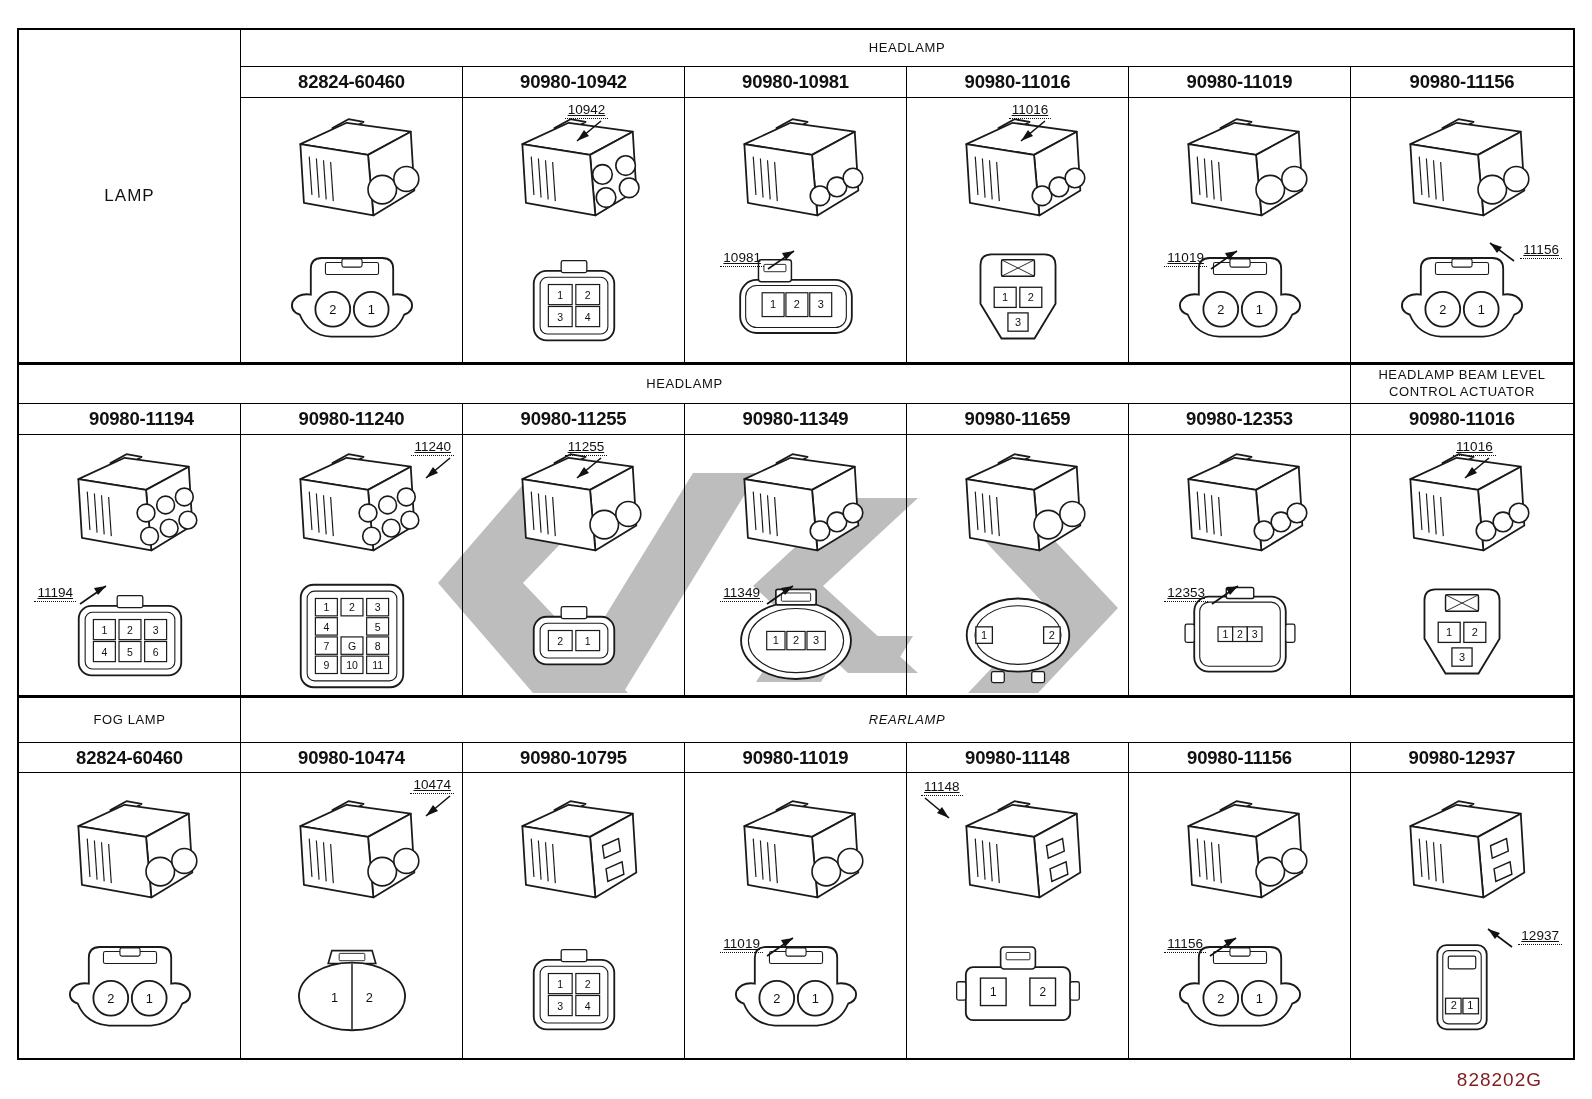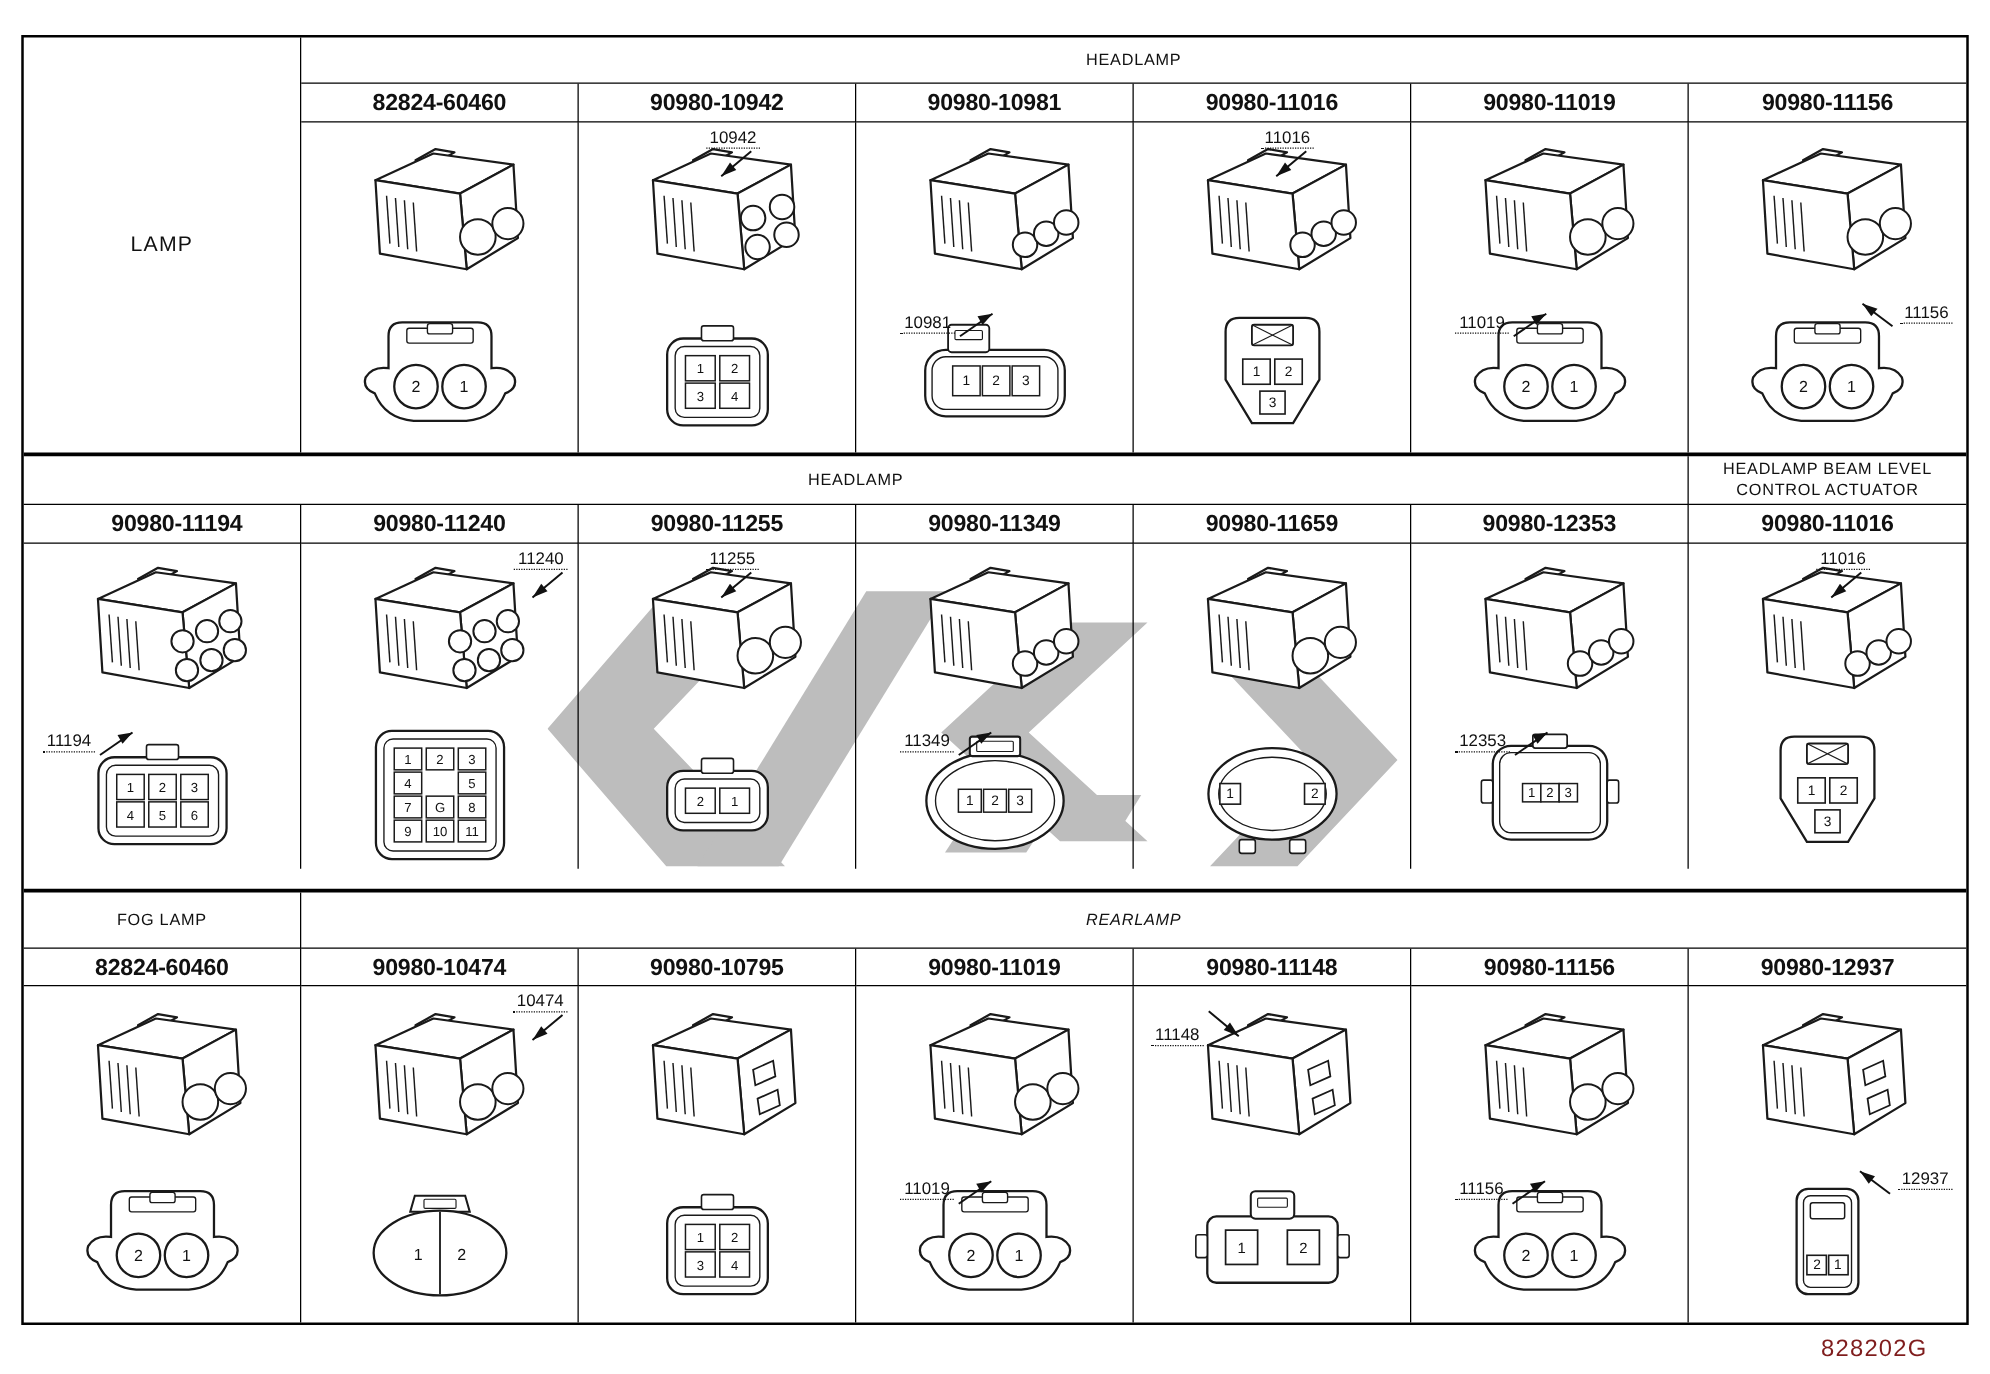--- a/index.html
+++ b/index.html
@@ -9,39 +9,39 @@
   }
   .wm{position:absolute;left:438px;top:468px;z-index:0;}
   .table{
     position:absolute;left:17px;top:28px;width:1558px;height:1032px;z-index:1;
     border:2.5px solid #000;box-sizing:border-box;display:flex;flex-direction:column;
     background:transparent;
   }
   .band{display:grid;grid-template-columns:repeat(7,1fr);position:relative;background:transparent;}
   .band1{height:332px;grid-template-rows:37px 31px 1fr;}
   .band2{height:330px;grid-template-rows:39px 31px 1fr;border-top:3px solid #000;}
-  .band3{flex:1;grid-template-rows:45px 30px 1fr;border-top:3px solid #000;margin-top:16px;}
+  .band3{flex:1;grid-template-rows:45px 30px 1fr;border-top:3px solid #000;}
   .cell{box-sizing:border-box;background:transparent;}
   .br{border-right:1.4px solid #000;}
   .bb{border-bottom:1.4px solid #000;}
   .section-header{display:flex;flex-direction:column;align-items:center;justify-content:center;
     font-size:13px;letter-spacing:0.6px;line-height:1.3;text-align:left;}
   .part-number{display:flex;align-items:center;justify-content:center;
     font-weight:bold;font-size:18.5px;letter-spacing:-0.2px;text-align:center;}
   .section-side-label{display:flex;align-items:center;justify-content:center;font-size:17px;letter-spacing:1px;}
   .connector-cell{position:relative;display:flex;flex-direction:column;align-items:center;
     justify-content:space-evenly;overflow:hidden;padding:2px 0;}
   .iso{width:186px;height:138px;flex:none;}
   .face{width:148px;height:108px;flex:none;}
   .callout{position:absolute;z-index:3;display:flex;align-items:center;font-size:13.5px;}
-  .co-text{border-bottom:1px dotted #111;padding:0 3px 1px;white-space:nowrap;}
+  .co-text{border-bottom:1px dotted #111;padding:0 3px 1px;white-space:nowrap;text-decoration:underline;}
   .co-arr{display:block;}
   .pos-top{top:4px;left:46%;flex-direction:column;align-items:flex-start;}
   .pos-top-right{top:4px;right:8px;flex-direction:column;align-items:flex-end;}
-  .pos-top-left{top:18px;left:14px;flex-direction:row;align-items:flex-end;}
+  .pos-top-left{top:6px;left:14px;flex-direction:column;align-items:flex-start;}
   .pos-bottom{top:55%;left:16%;}
   .pos-bottom-left{top:55%;left:7%;}
   .pos-bottom-right{top:52%;right:5%;}
   .doc-code{position:absolute;right:50px;bottom:8px;font-size:19px;letter-spacing:1px;color:#7f1d1d;z-index:2;}
 </style>
 </head>
 <body>
 
 <div class="page">
   <svg class="wm" width="700" height="235" viewBox="0 0 700 235">

